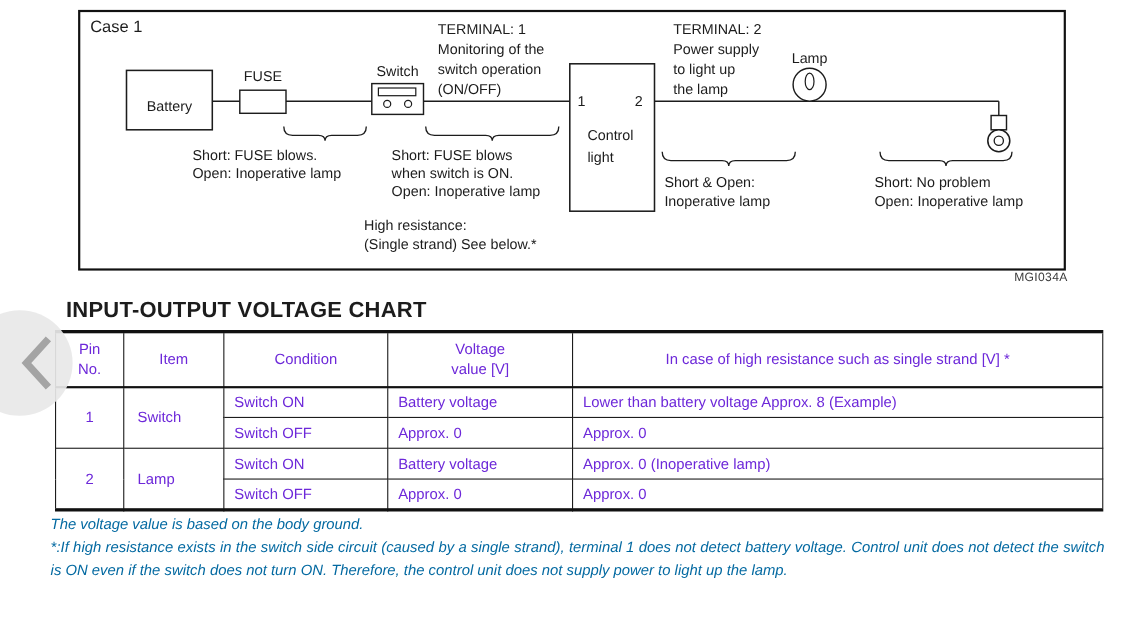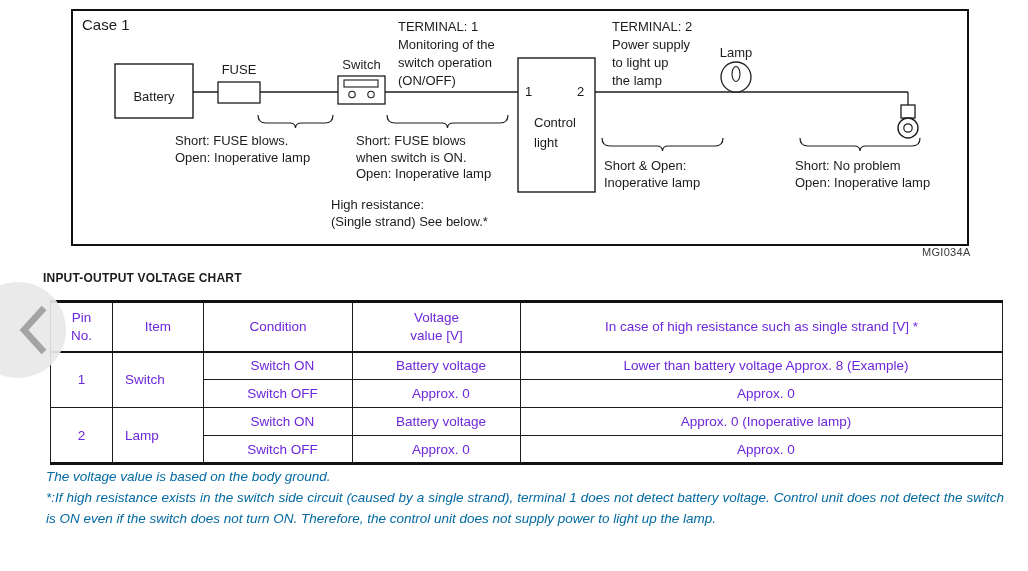--- a/index.html
+++ b/index.html
@@ -13,30 +13,30 @@
   .diagram-svg { position:absolute; left:0; top:0; width:1028px; height:571px; }
   .dg-text { position:absolute; font-size:13px; line-height:18px; white-space:nowrap; }
   .dg-note { position:absolute; font-size:13px; line-height:16.5px; white-space:nowrap; }
   .case-title { position:absolute; left:82px; top:16px; font-size:15px; font-weight:normal; }
   .battery-label { position:absolute; left:115px; top:64px; width:78px; height:64px;
     display:flex; align-items:center; justify-content:center; font-size:13px; }
   .center-label { text-align:center; }
   .watermark { position:absolute; left:922px; top:230px; font-size:11px; color:#3a3a3a; letter-spacing:0.3px;margin-top:16px; }
   .pin-label { position:absolute; font-size:13px; }
   
-  .chart-title { position:absolute; left:43px; top:271px; font-size:12px; font-weight:bold; letter-spacing:0.2px; }
+  .chart-title { position:absolute; left:60px; top:271px; font-size:20px; font-weight:bold; letter-spacing:0.2px; }
   .vchart { position:absolute; left:50px; top:300px; border-collapse:collapse; table-layout:fixed;
     width:952px; font-size:13.5px; color:#6d28d9; }
   .vchart th, .vchart td { border:1px solid #1c1c1c; font-weight:normal; overflow:hidden; white-space:nowrap; }
   .vchart thead th { height:50px; text-align:center; vertical-align:middle; white-space:pre-line; line-height:18px; }
   .vchart thead tr { border-top:3px solid #111; border-bottom:2px solid #111; }
   .vchart tbody tr { height:28px; }
   .vchart tbody tr:last-child { border-bottom:3px solid #111; }
   .td-center { text-align:center; }
-  .td-pad { padding-left:9px; text-align:center; }
+  .td-pad { padding-left:9px; text-align:left; }
   .td-pad12 { padding-left:12px; text-align:left; }
   
   .footnotes { position:absolute; left:46px; top:466px; width:958px; font-size:13.5px; line-height:21px; color:#0369a1;font-style:italic; }
   .footnotes .justified { text-align:justify; }
   
   .prev-nav { position:absolute; left:-30px; top:282px; width:96px; height:96px; border-radius:50%;
     background:rgba(232,232,232,0.92); cursor:pointer; }
 </style>
 </head>
 <body>

